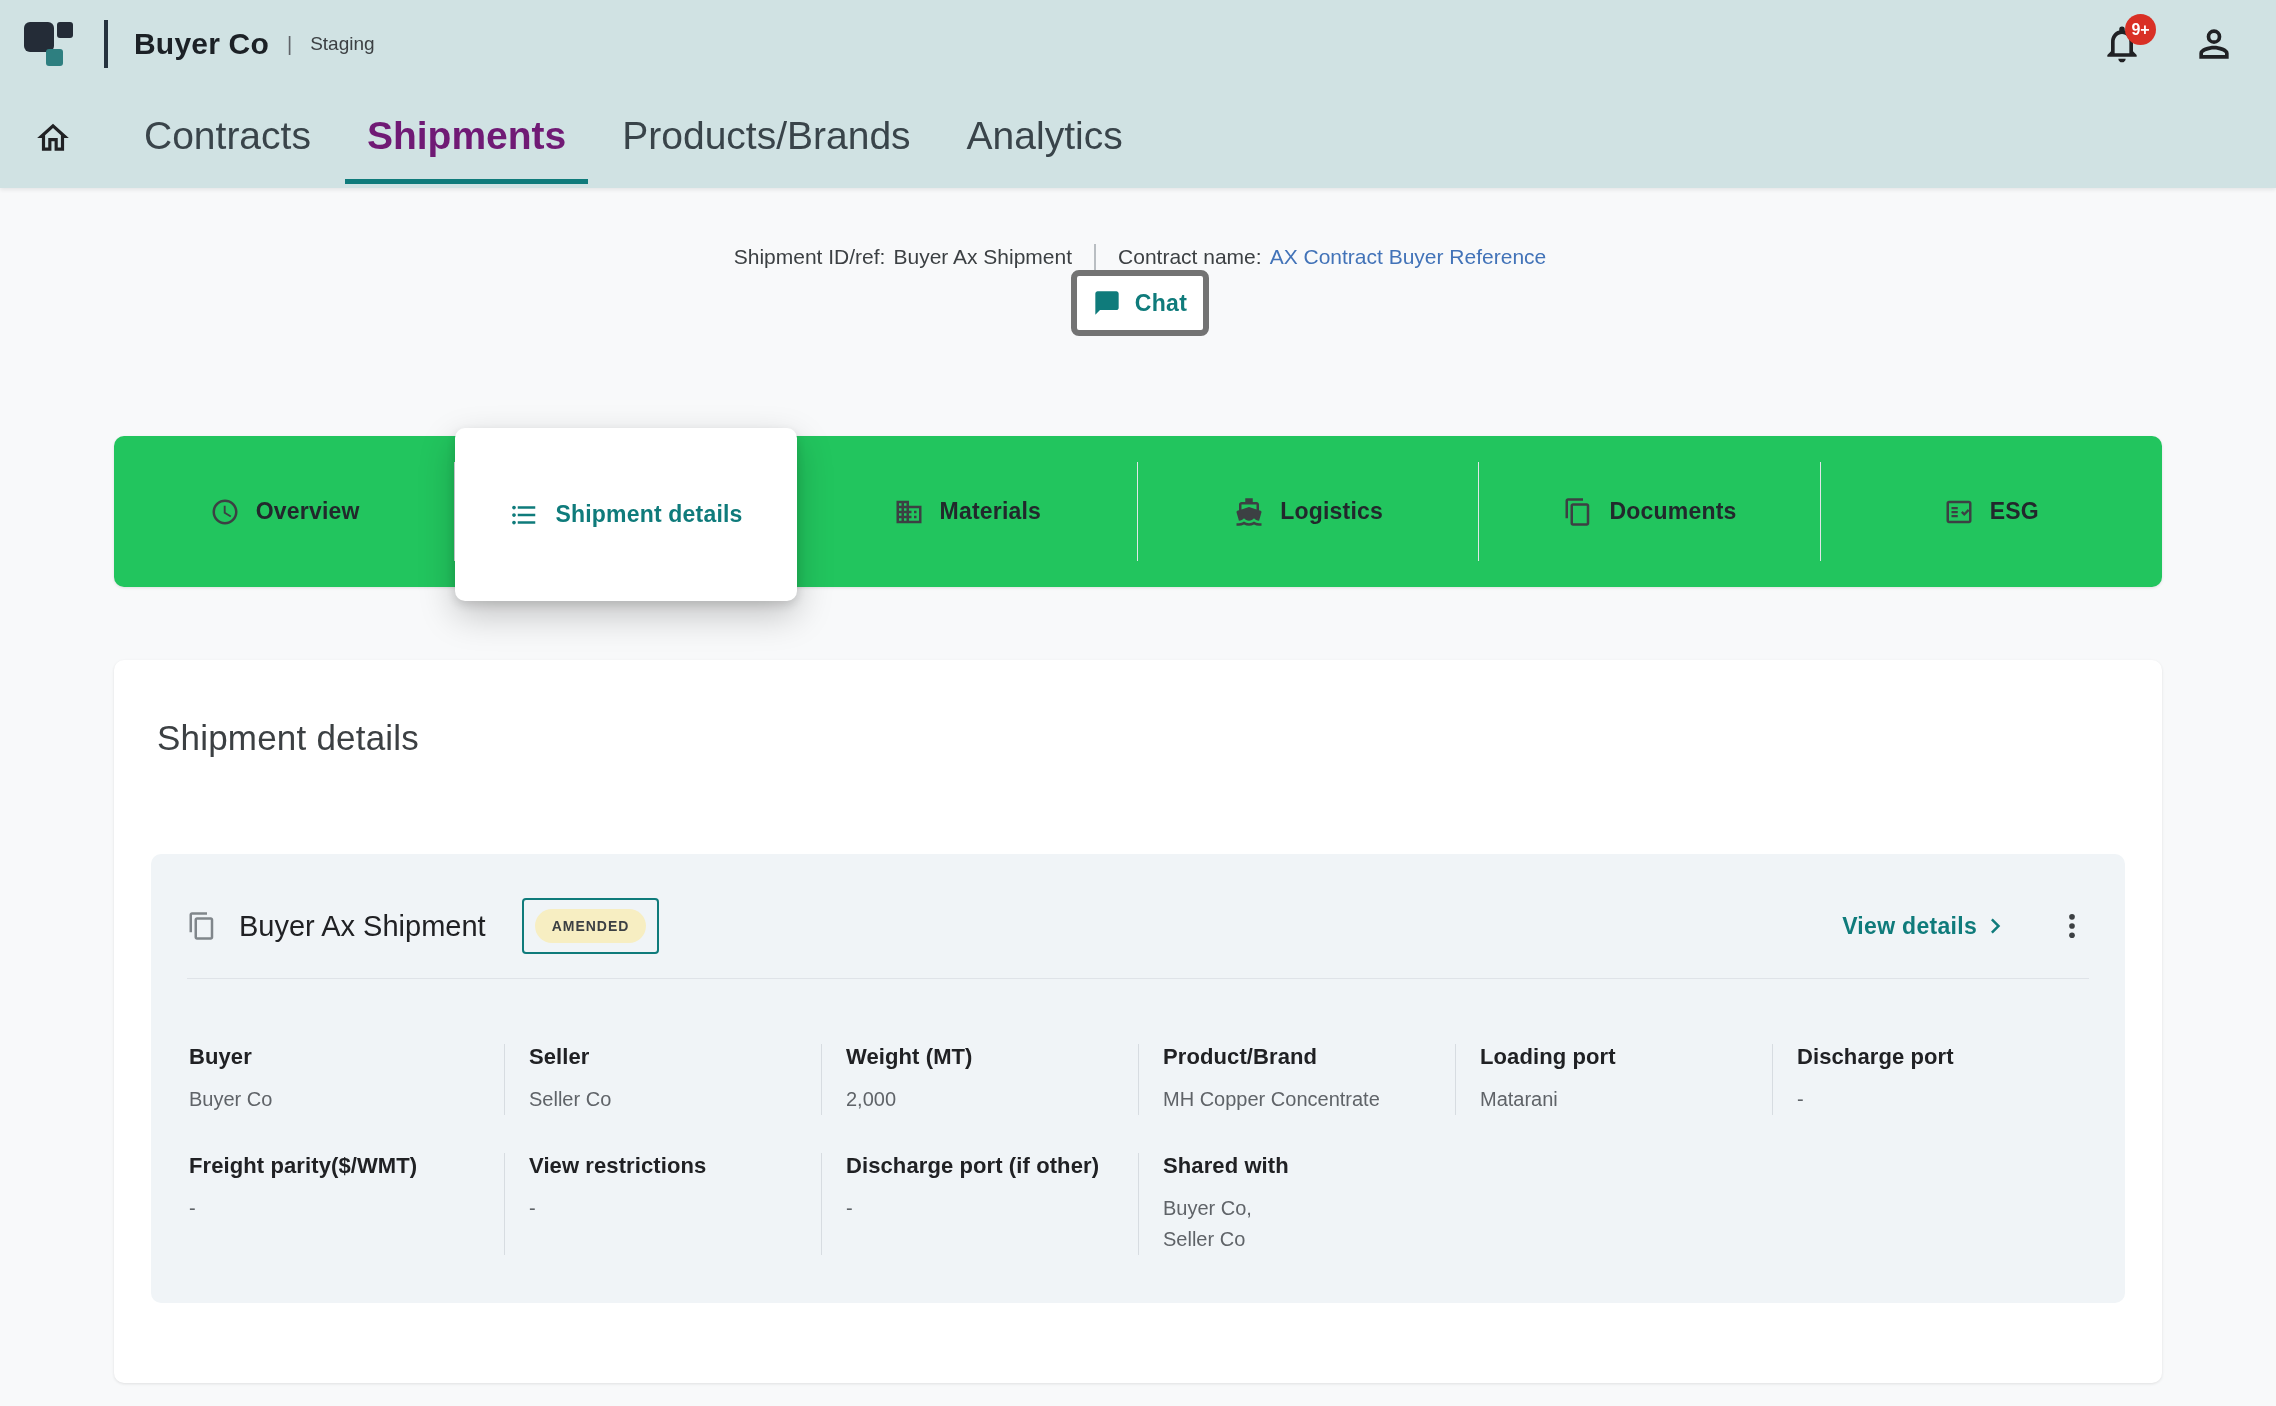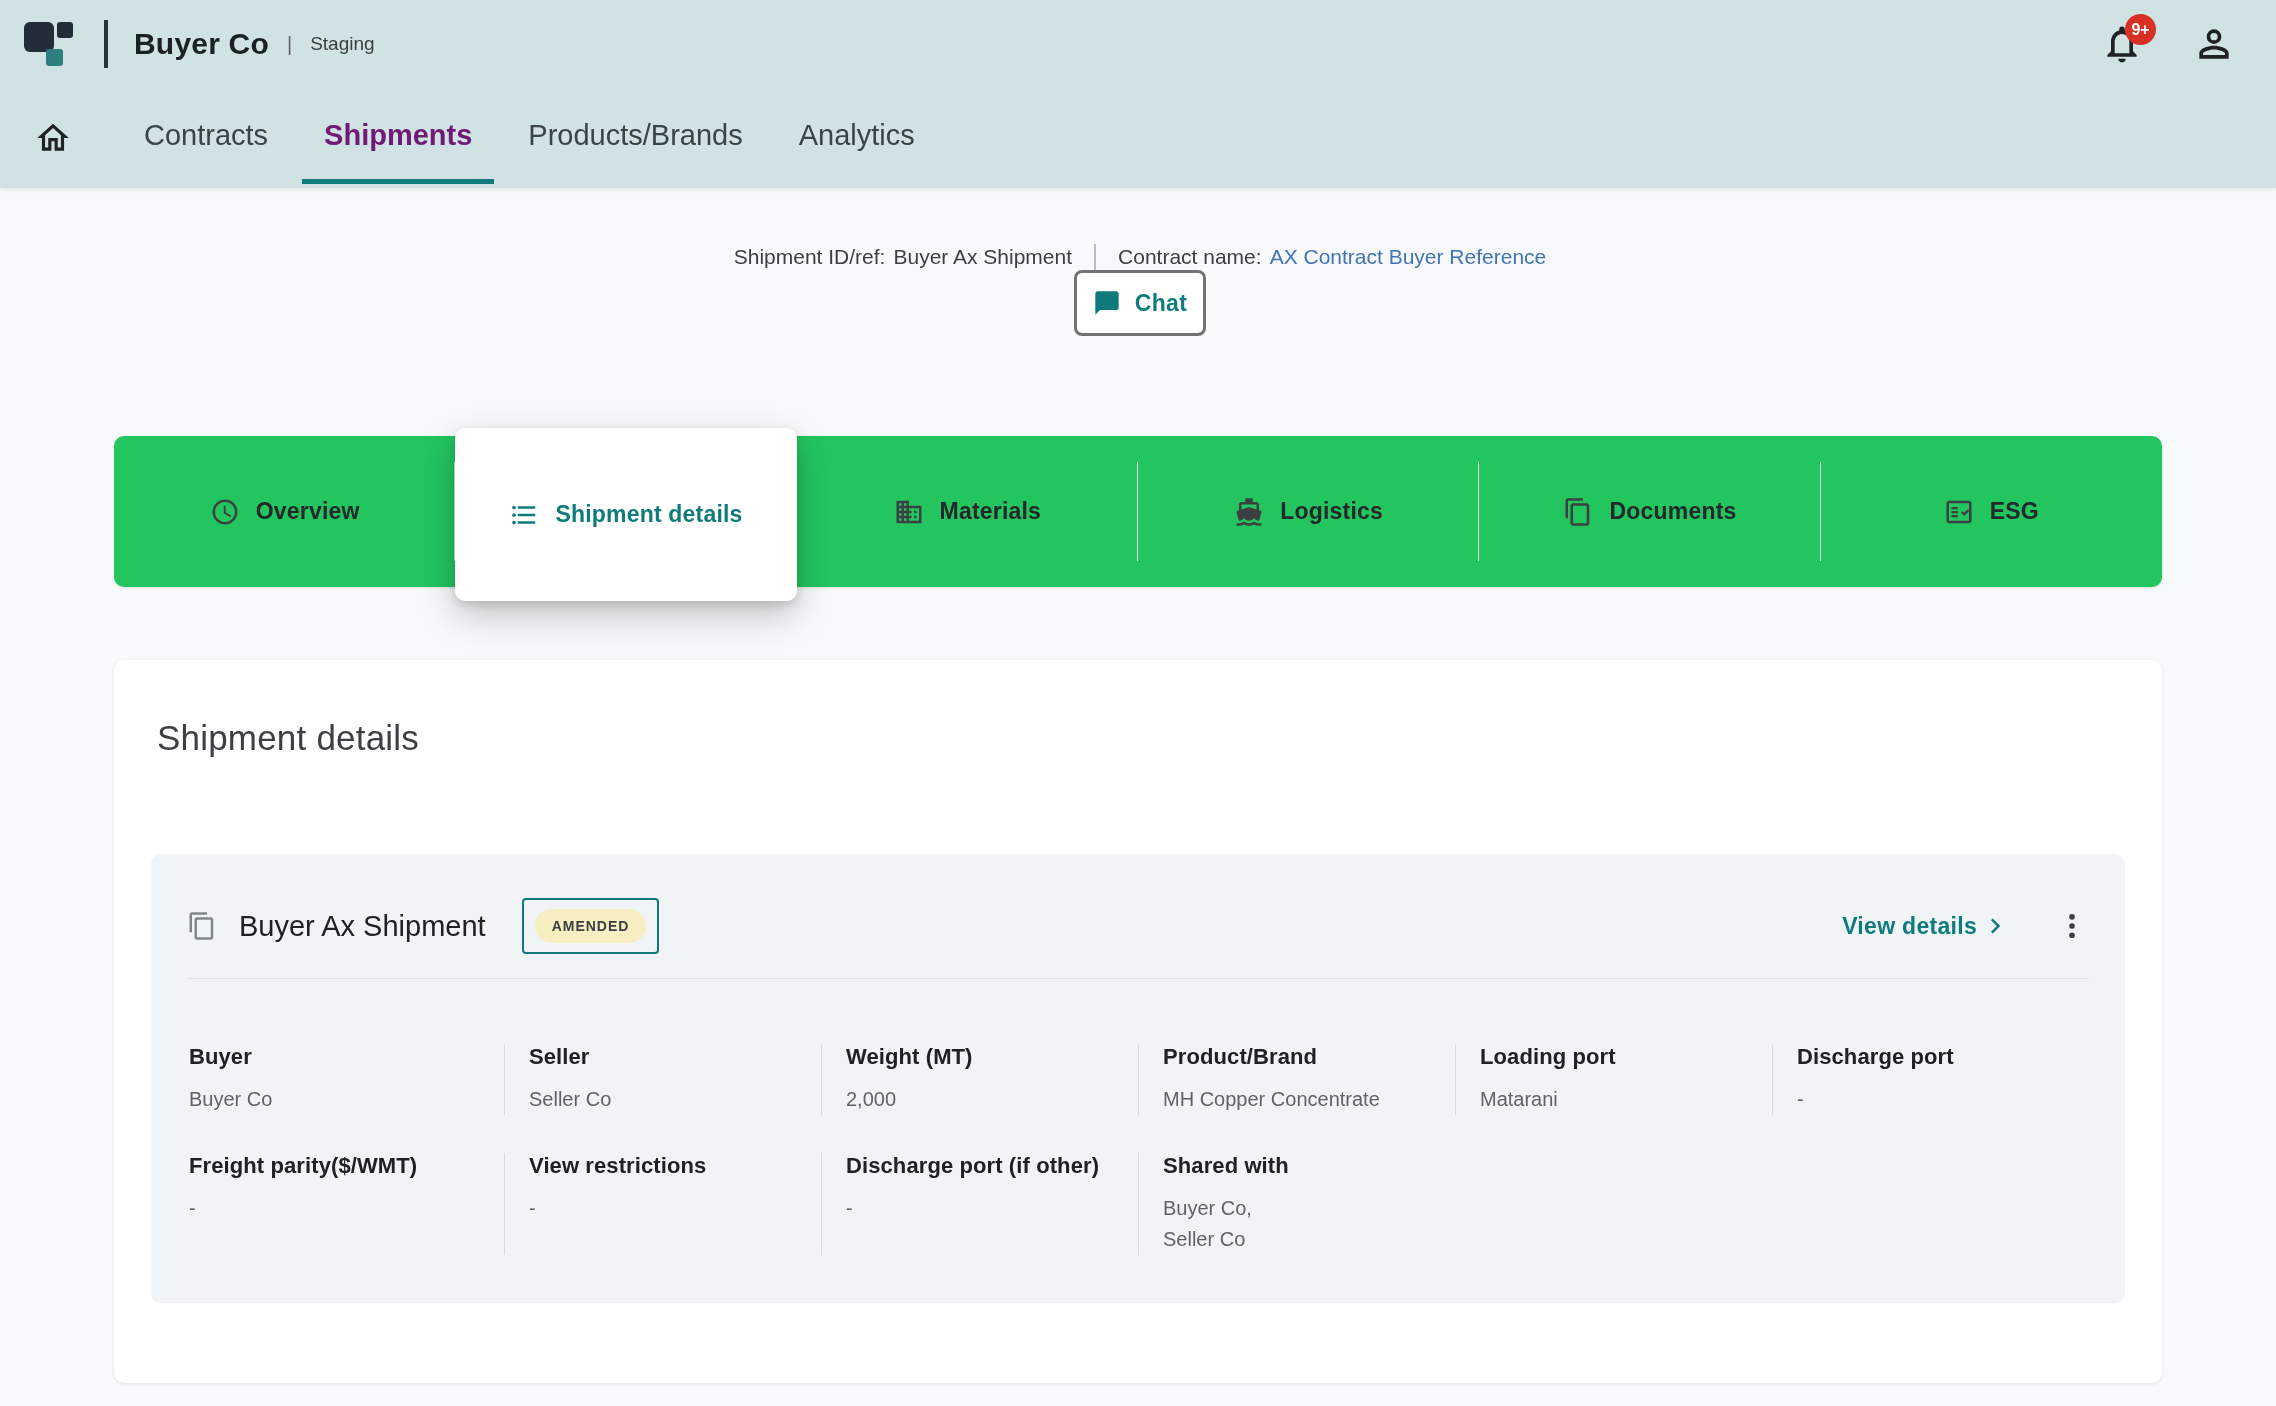--- a/index.html
+++ b/index.html
@@ -45,21 +45,21 @@
   }
   .person{cursor:pointer;width:44px;height:44px;}
   
   nav.primary-nav{
     display:flex;align-items:stretch;
     height:100px;padding:0 34px;
   }
   .home-btn{display:flex;align-items:center;cursor:pointer;margin-right:44px;}
   .nav-item{
     display:flex;align-items:center;
-    font-size:29px;color:#39444a;
+    font-size:39px;color:#39444a;
     padding:0 22px;margin:4px 6px;
     border-bottom:5px solid transparent;
     cursor:pointer;text-decoration:none;
   }
   .nav-item.active{
     color:#701a75;font-weight:700;
     border-bottom-color:var(--accent);
   }
   
   main{padding:0 114px;}
@@ -69,21 +69,21 @@
   }
   .meta{display:flex;align-items:center;font-size:21px;color:#3c4043;}
   .meta .lbl{margin-right:8px;}
   .meta .val{color:#3c4043;}
   .meta-divider{
     display:inline-block;width:2px;height:26px;background:#b9bec2;margin:0 22px;
   }
   .link{color:var(--link);text-decoration:none;cursor:pointer;}
   .chat-btn{
     display:flex;align-items:center;gap:14px;
-    background:#fff;border:3px solid #737373;border-radius:8px;
+    background:#fff;border:6px solid #737373;border-radius:8px;
     height:66px;padding:0 16px;
     font-family:inherit;font-size:23px;font-weight:600;color:var(--accent);
     cursor:pointer;letter-spacing:.3px;
   }
   
   .tab-strip{
     display:flex;align-items:stretch;
     background:#22c55e;border-radius:10px;
     box-shadow:0 1px 3px rgba(0,0,0,.1);
     height:151px;margin-top:100px;

